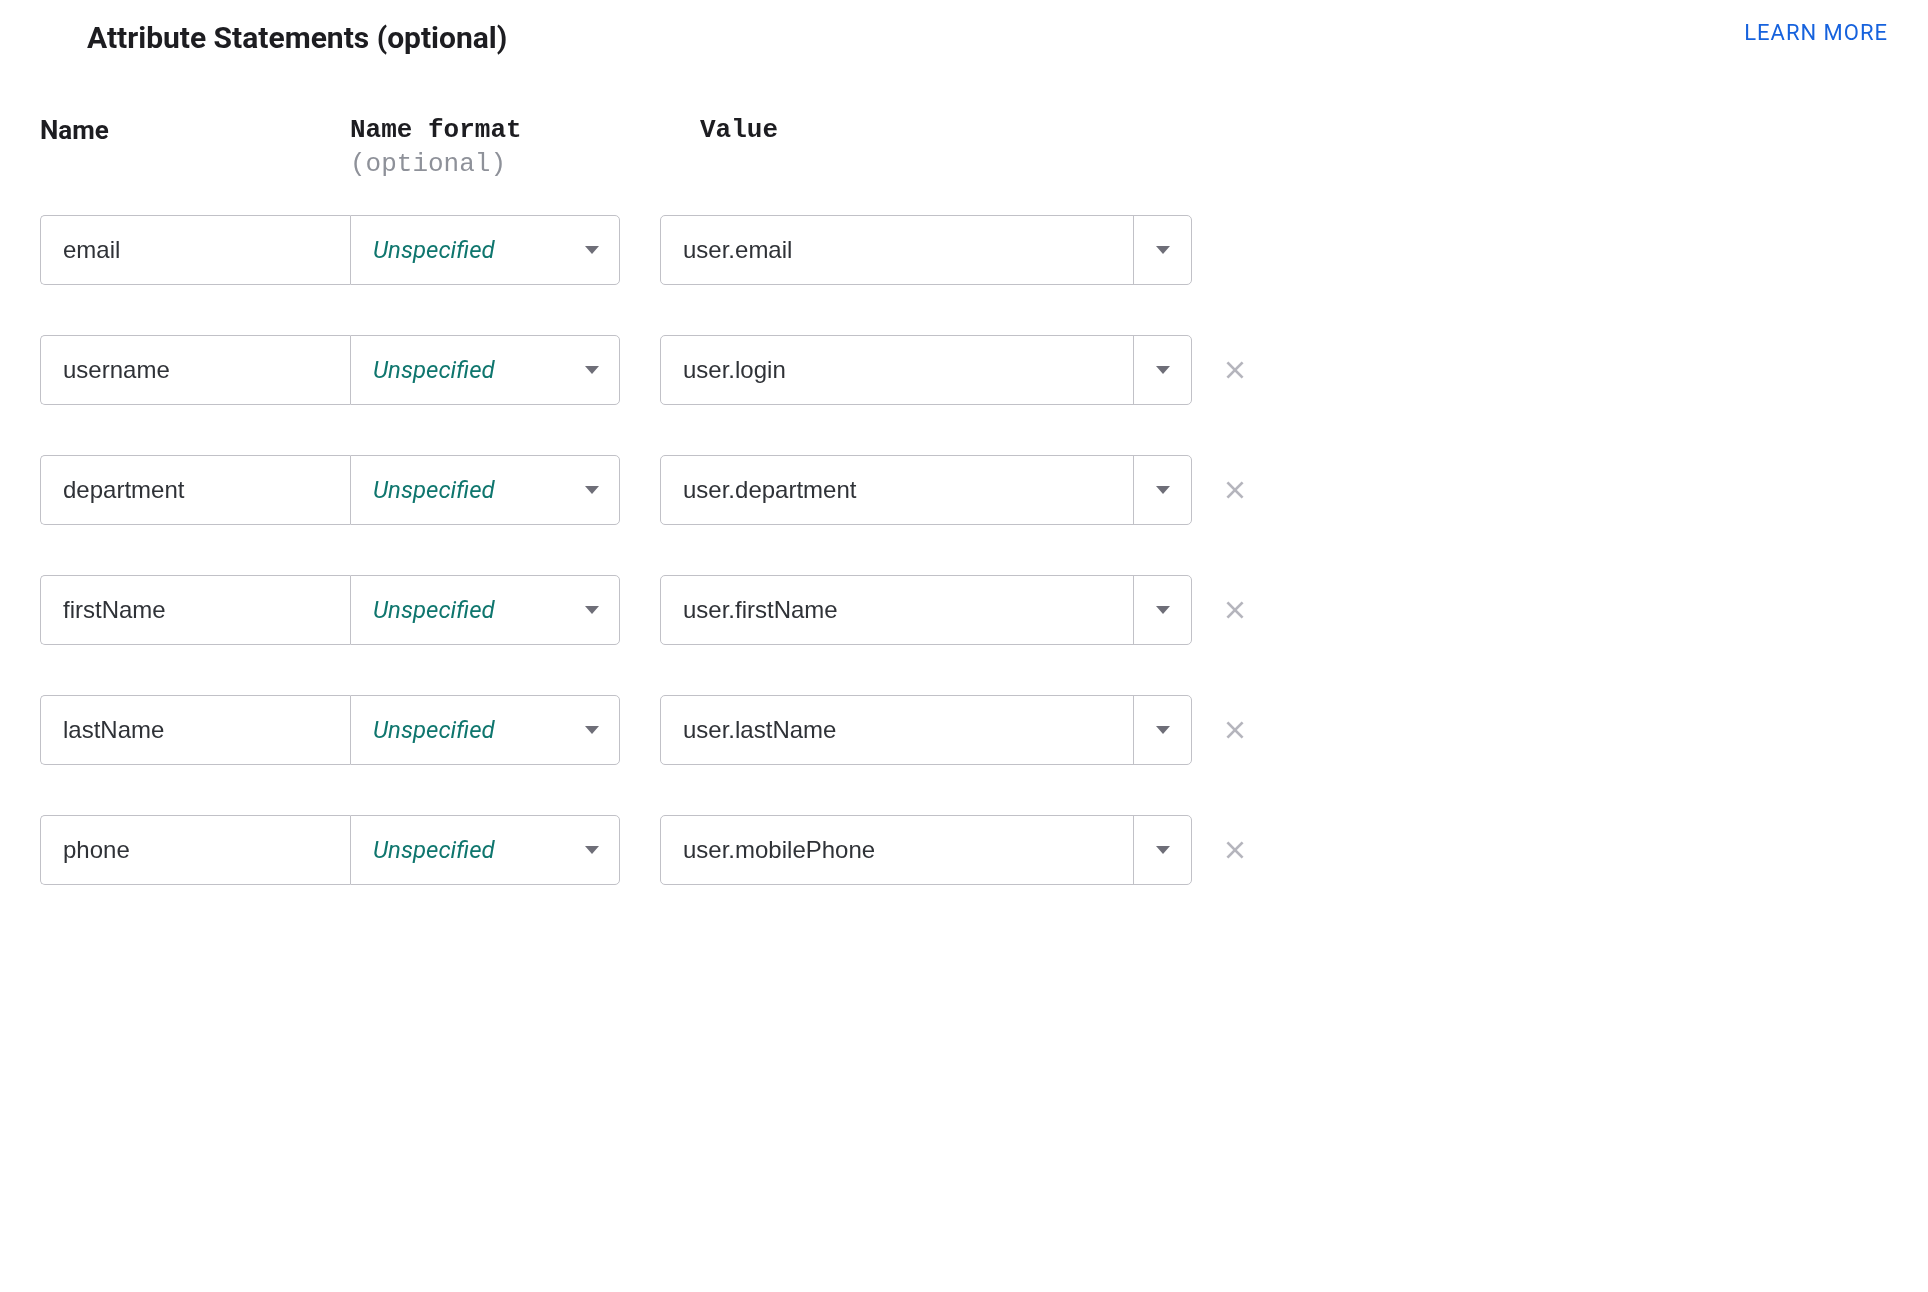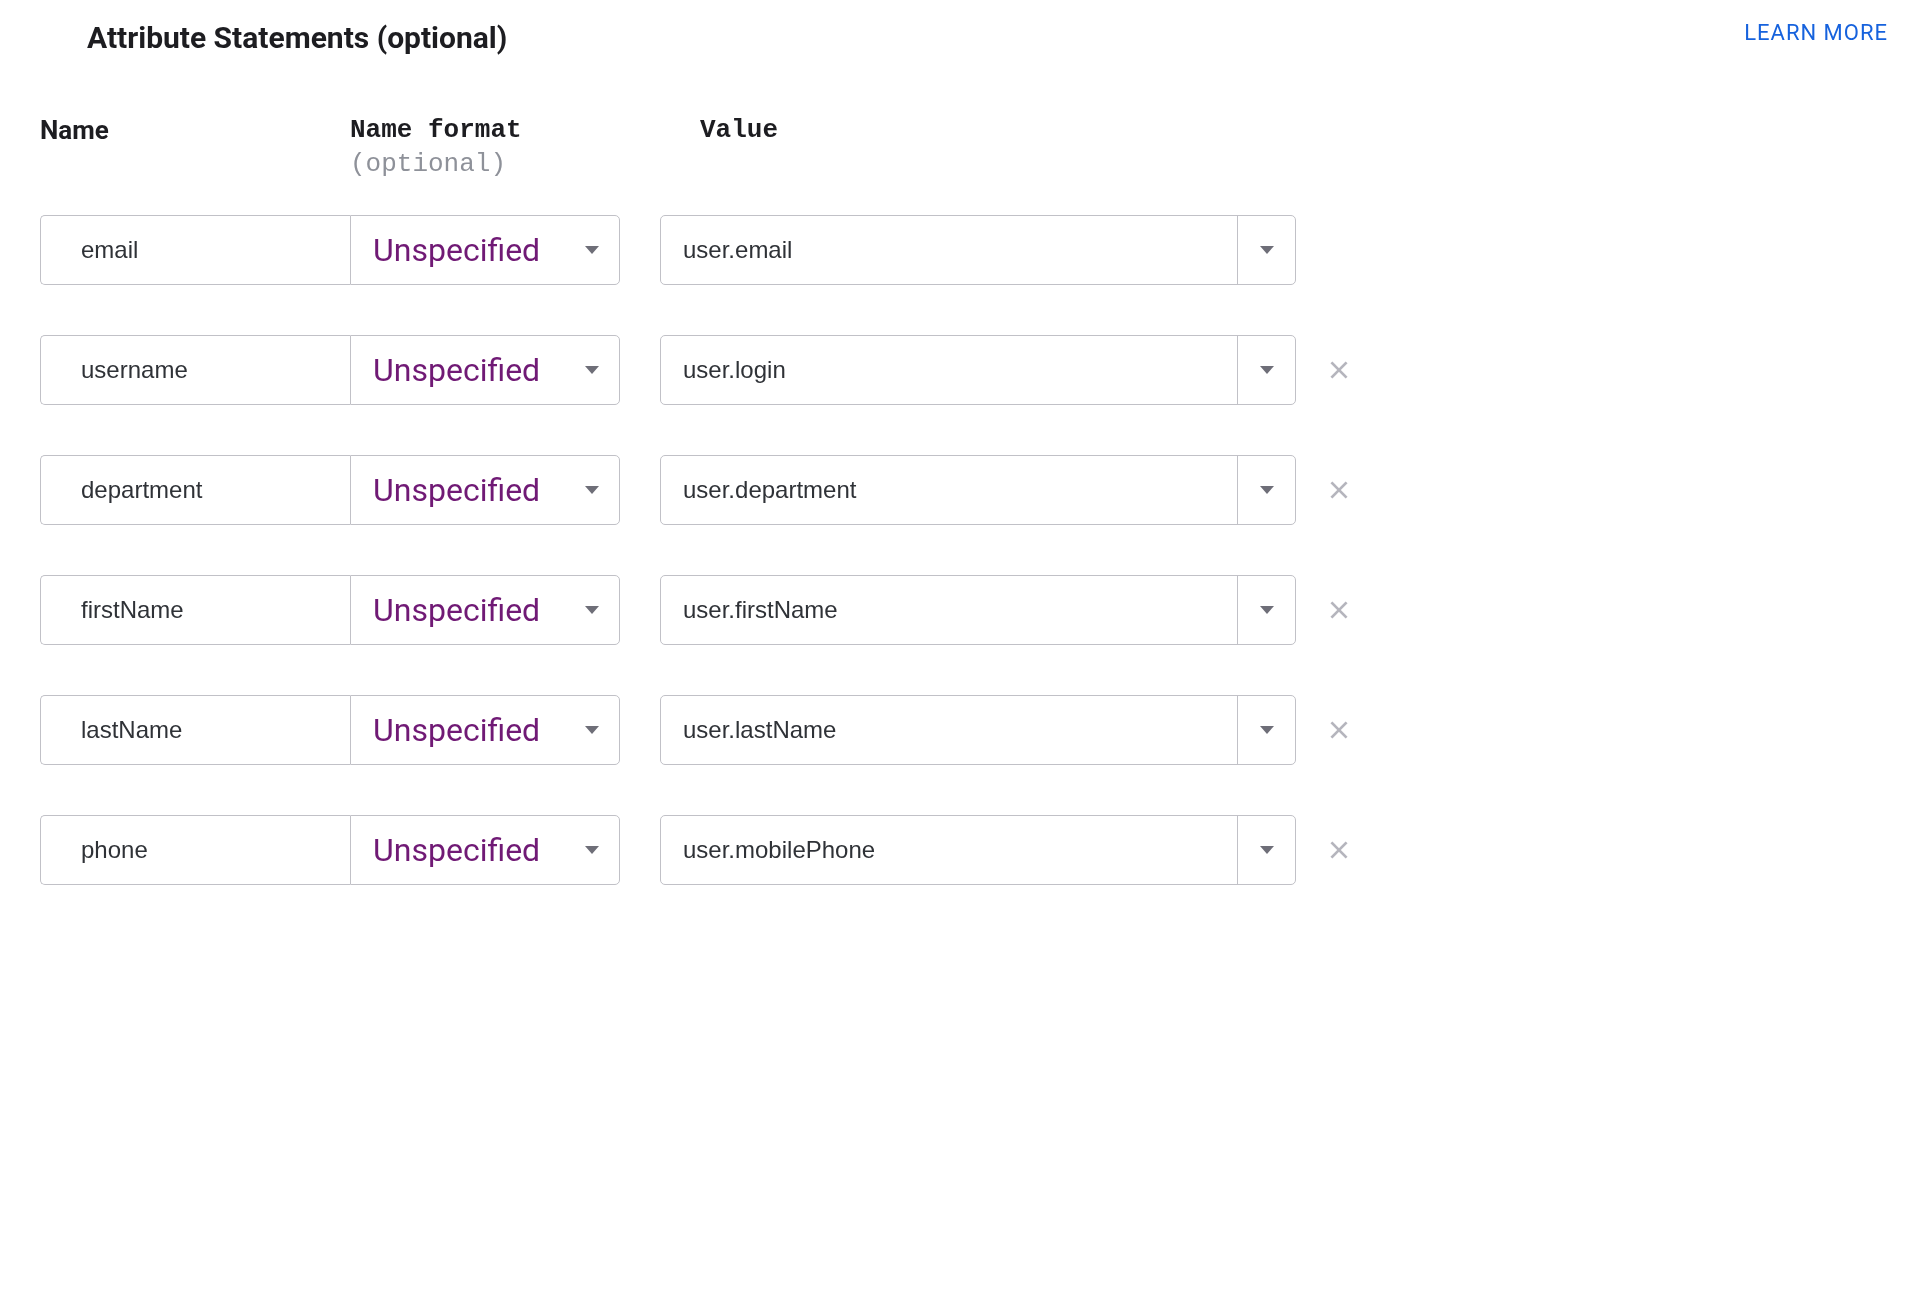--- a/index.html
+++ b/index.html
@@ -75,60 +75,61 @@
       display: flex;
       align-items: center;
       gap: 0;
     }
     .input-name {
       width: 310px;
       height: 70px;
       border: 1.5px solid #c1c1c7;
       border-right: none;
       border-radius: 5px 0 0 5px;
-      padding: 0 40px;
+      padding: 0 22px;
       font-size: 24px;
       color: #2f3237;
       outline: none;
       background: #fff;
     }
     .select-format {
       width: 270px;
       height: 70px;
       border: 1.5px solid #c1c1c7;
       border-radius: 0 5px 5px 0;
       background: #fff;
       display: flex;
       align-items: center;
       justify-content: space-between;
       padding: 0 0 0 22px;
       cursor: pointer;
       position: relative;
     }
     .select-format span {
-      font-size: 32px;
-      color: #701a75;
+      font-size: 24px;
+      color: #0f766e;
+      font-style: italic;
     }
     .caret-box {
       height: 100%;
       width: 55px;
       display: flex;
       align-items: center;
       justify-content: center;
     }
     .caret-down {
       width: 0;
       height: 0;
       border-left: 7px solid transparent;
       border-right: 7px solid transparent;
       border-top: 8px solid #6e6e78;
     }
     .value-wrap {
       margin-left: 40px;
-      width: 636px;
+      width: 532px;
       height: 70px;
       border: 1.5px solid #c1c1c7;
       border-radius: 5px;
       background: #fff;
       display: flex;
       align-items: center;
       cursor: text;
     }
     .input-value {
       flex: 1;

